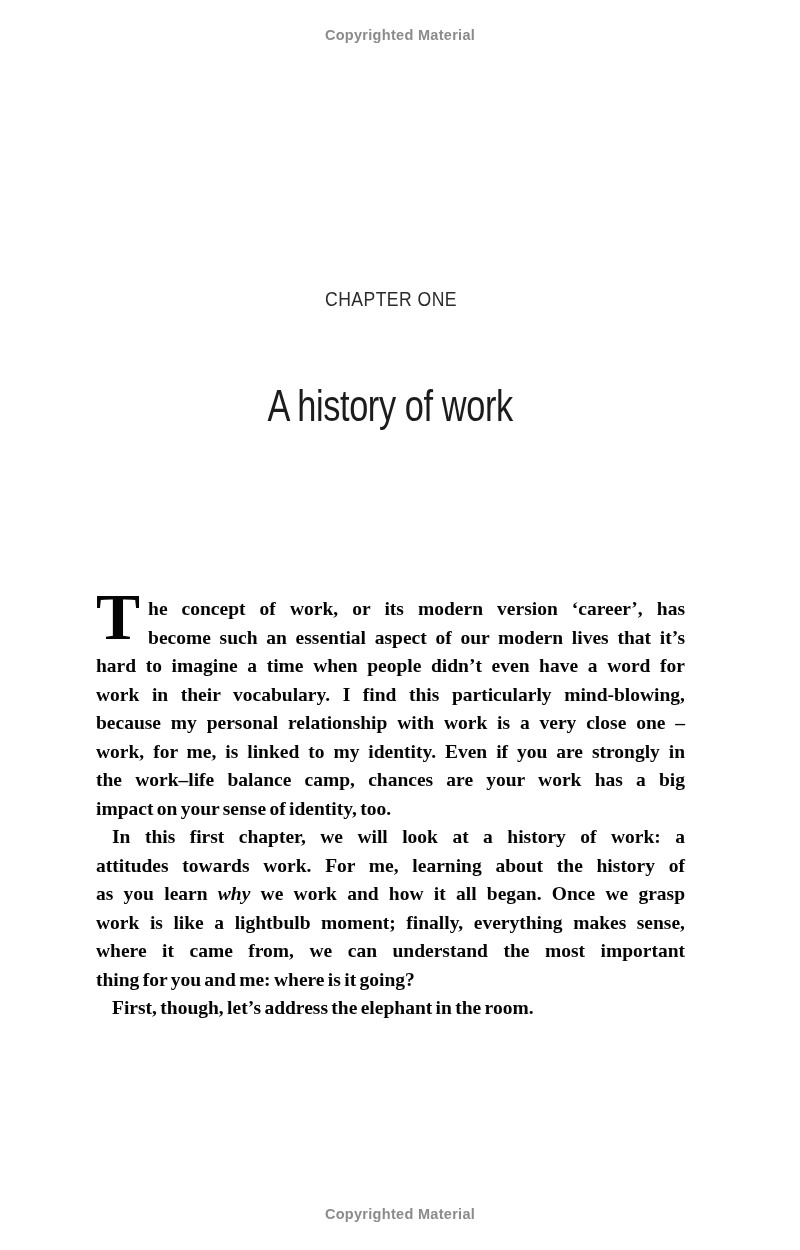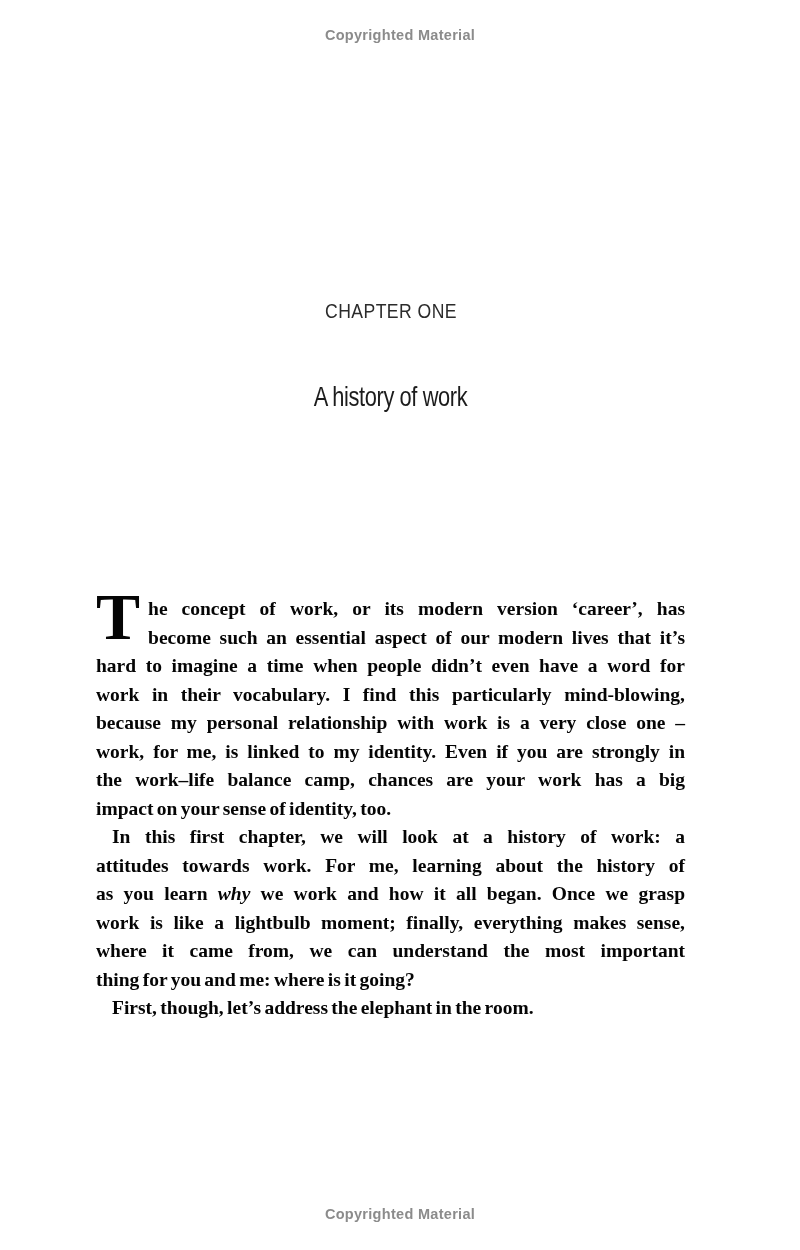--- a/index.html
+++ b/index.html
@@ -24,21 +24,21 @@
     font-weight: bold;
     font-size: 14.5px;
     letter-spacing: 0.3px;
     color: #8b8b8b;
   }
   .copyright-top { top: 27px; }
   .copyright-bottom { top: 1206px; }
 
   .chapter {
     position: absolute;
-    top: 300px;
+    top: 288px;
     left: 96px;
     width: 589px;
     text-align: center;
     font-family: "Liberation Sans", sans-serif;
     font-size: 20px;
     color: #2b2b2b;
   }
   .chapter .squeeze-c {
     display: inline-block;
     transform: scaleX(0.88);
@@ -46,21 +46,21 @@
   }
 
   .title {
     position: absolute;
     top: 382px;
     left: 96px;
     width: 589px;
     text-align: center;
     font-family: "Liberation Sans", sans-serif;
     font-weight: 300;
-    font-size: 28px;
+    font-size: 44px;
     line-height: 1.1;
     color: #1c1c1c;
   }
   .title .squeeze-t {
     display: inline-block;
     transform: scaleX(0.78);
     letter-spacing: -0.5px;
   }
 
   .bodytext {

